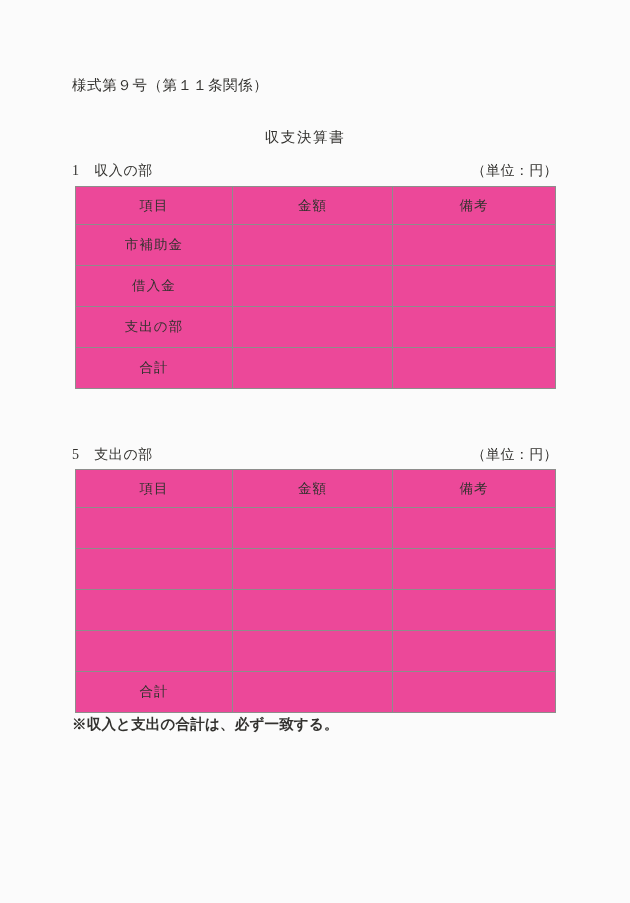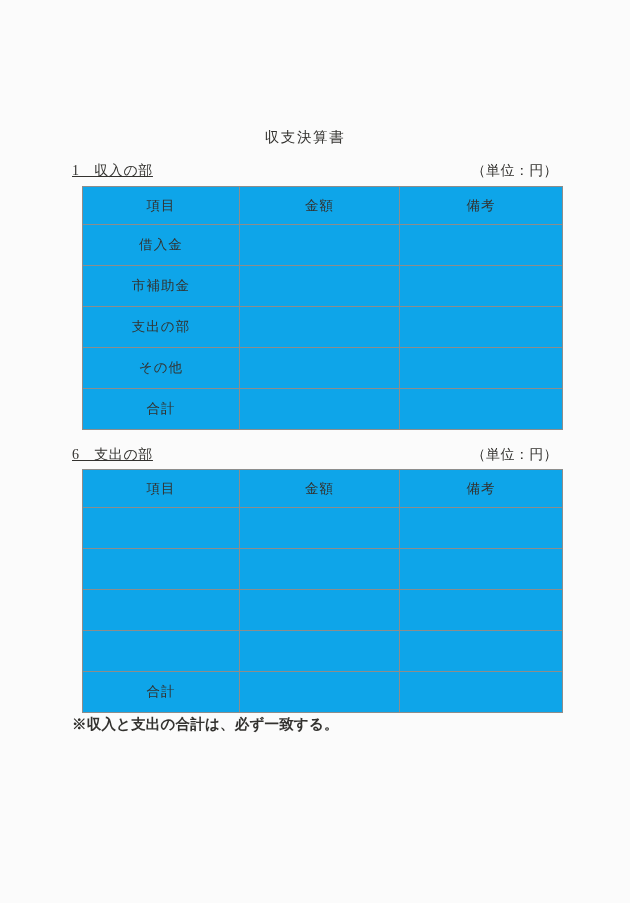--- a/index.html
+++ b/index.html
@@ -51,38 +51,37 @@
     left: 72px;
     width: 486px;
     font-size: 14px;
     letter-spacing: 0.6px;
     display: flex;
     justify-content: space-between;
     align-items: baseline;
   }
   .section-head .sec-label {
     white-space: pre;
-    text-decoration: underline;
   }
   .section-head .sec-unit {
     white-space: nowrap;
     letter-spacing: 0.4px;
   }
   #section-head-1 { top: 162px; }
   #section-head-2 { top: 446px; }
 
   
   table.form-table {
     position: absolute;
-    left: 82px;
+    left: 75px;
     width: 480px;
     border-collapse: collapse;
     table-layout: fixed;
     border: 1.3px solid #4a4a48;
-    background: #0ea5e9;
+    background: #ec4899;
   }
   #table-income  { top: 186px; }
   #table-expense { top: 469px; }
 
   table.form-table col.c-item   { width: 157px; }
   table.form-table col.c-amount { width: 160px; }
   table.form-table col.c-note   { width: 163px; }
 
   table.form-table td {
     height: 40px;
@@ -110,20 +109,21 @@
     letter-spacing: 0.2px;
     white-space: nowrap;
     font-weight: bold;
   }
 </style>
 </head>
 <body>
 
 <div class="page">
 
+  <div class="form-no">様式第９号（第１１条関係）</div>
 
   <div class="doc-title">収支決算書</div>
 
   <div class="section-head" id="section-head-1">
     <span class="sec-label">1　収入の部</span>
     <span class="sec-unit">（単位：円）</span>
   </div>
 
   <table class="form-table" id="table-income">
     <colgroup>
@@ -131,49 +131,44 @@
         <col class="c-amount">
         <col class="c-note">
     </colgroup>
     <tbody>
       <tr class="header-row">
         <td>項目</td>
         <td>金額</td>
         <td>備考</td>
       </tr>
       <tr>
+        <td>市補助金</td>
+        <td class="blank-cell"></td>
+        <td class="blank-cell"></td>
+      </tr>
+      <tr>
         <td>借入金</td>
         <td class="blank-cell"></td>
         <td class="blank-cell"></td>
       </tr>
       <tr>
-        <td>市補助金</td>
-        <td class="blank-cell"></td>
-        <td class="blank-cell"></td>
-      </tr>
-      <tr>
         <td>支出の部</td>
-        <td class="blank-cell"></td>
-        <td class="blank-cell"></td>
-      </tr>
-      <tr>
-        <td>その他</td>
         <td class="blank-cell"></td>
         <td class="blank-cell"></td>
       </tr>
       <tr>
         <td>合計</td>
         <td class="blank-cell"></td>
         <td class="blank-cell"></td>
       </tr>
     </tbody>
   </table>
 
   <div class="section-head" id="section-head-2">
-    <span class="sec-label">6　支出の部</span>
+    <span class="sec-label">5　支出の部</span>
     <span class="sec-unit">（単位：円）</span>
   </div>
 
   <table class="form-table" id="table-expense">
     <colgroup>
       <col class="c-item">
         <col class="c-amount">
         <col class="c-note">
     </colgroup>
     <tbody>

